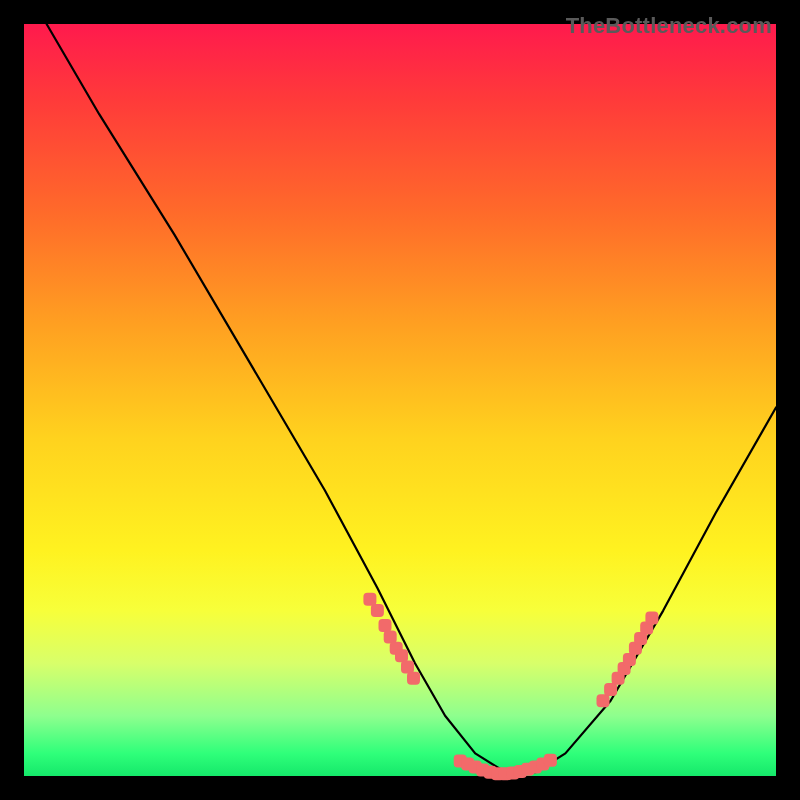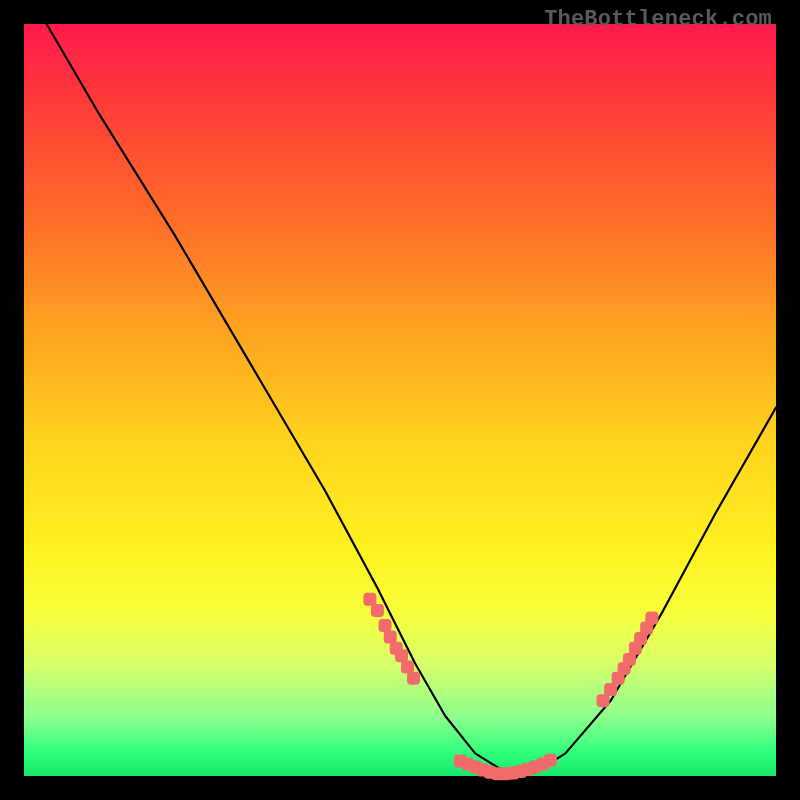--- a/index.html
+++ b/index.html
@@ -33,23 +33,23 @@
       #fff220 70%,
       #f7ff3a 78%,
       #d8ff6a 85%,
       #8eff8e 92%,
       #2fff7a 97%,
       #15e86a 100%
     );
   }
   .watermark {
     position: absolute;
-    top: 7px;
+    top: 13px;
     right: 28px;
-    font-family: Liberation Mono, monospace;
+    font-family: Liberation Sans, sans-serif;
     font-size: 22px;
     font-weight: 600;
     color: #5a5a5a;
     letter-spacing: 0.2px;
     user-select: none;
   }
   svg.curve {
     position: absolute;
     left: 0;
     top: 0;

